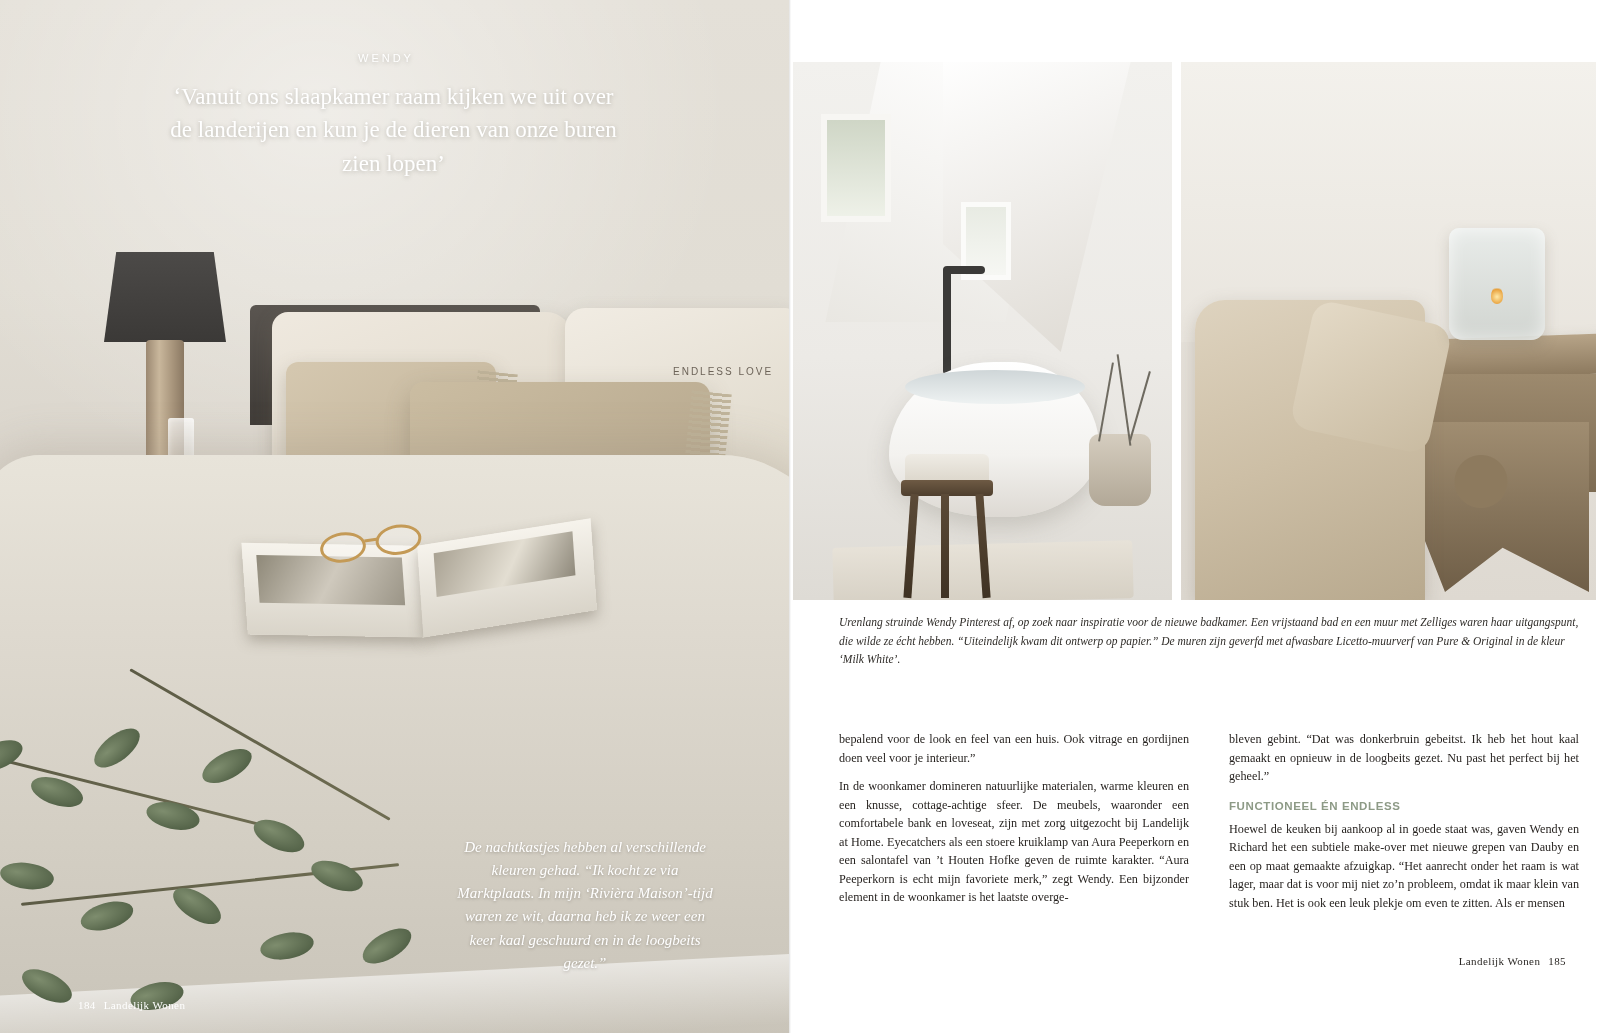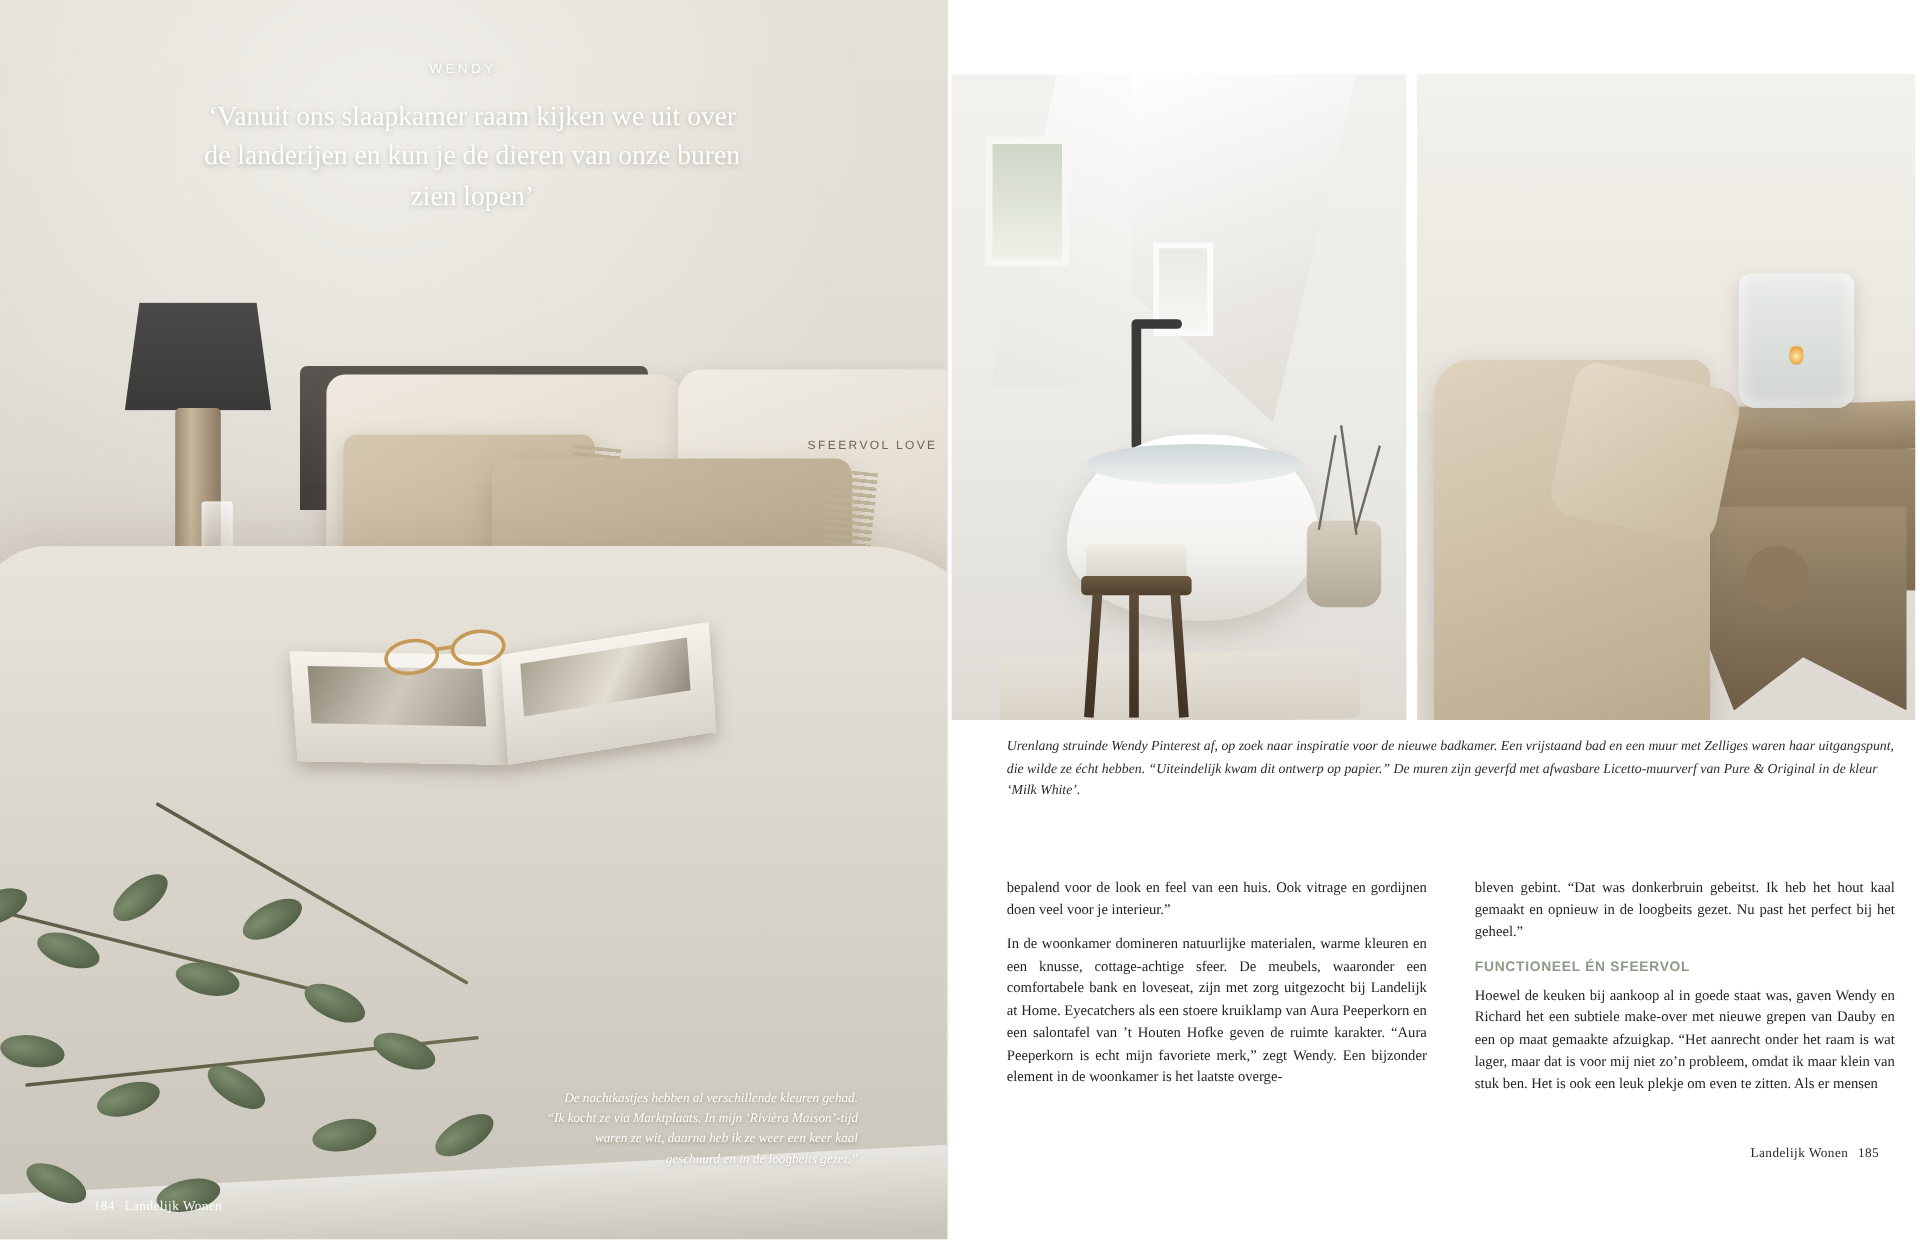--- a/index.html
+++ b/index.html
@@ -176,24 +176,24 @@
     font-family: "Liberation Sans", sans-serif;
     font-size: 11px; letter-spacing: 3px; margin-bottom: 16px; color: #ffffff;
   }
   .quote-text {
     font-family: "Liberation Serif", serif;
     font-size: 23px; line-height: 1.45; font-weight: 400; margin-left: 15px;
   }
   
   .cap-left {
     position: absolute; right: 74px; bottom: 58px; width: 260px;
-    text-align: right;
+    text-align: center;
     font-family: "Liberation Serif", serif;
     font-style: italic;
-    font-size: 11px; line-height: 1.55; color: #ffffff;
+    font-size: 15px; line-height: 1.55; color: #ffffff;
     text-shadow: 0 1px 3px rgba(80,75,65,.4);
   }
   .folio-left {
     position: absolute; left: 30px; bottom: 22px;
     font-family: "Liberation Serif", serif;
     font-size: 11px; color: #ffffff; letter-spacing: .4px;
   }
   .folio-left .num { margin-right: 8px; margin-left: 48px; }
 
   
@@ -378,21 +378,21 @@
       <div class="lamp-base"></div>
       <div class="lamp-foot"></div>
 
       <div class="nightstand"></div>
       <div class="glass"></div>
 
       <div class="pillow-back1">
         <span class="pill-text" style="left:88px; top:62px;">YOU AND</span>
       </div>
       <div class="pillow-back2">
-        <span class="pill-text" style="left:108px; top:58px;">SFEERVOL LOVE</span>
+        <span class="pill-text" style="left:108px; top:58px;">ENDLESS LOVE</span>
       </div>
 
       <div class="pillow-fr1">
         <div class="fringe"></div>
       </div>
       <div class="pillow-fr2">
         <div class="fringe"></div>
       </div>
 
       <div class="duvet">
@@ -486,21 +486,21 @@
 
     <div class="cap-right">Urenlang struinde Wendy Pinterest af, op zoek naar inspiratie voor de nieuwe badkamer. Een vrijstaand bad en een muur met Zelliges waren haar uitgangspunt, die wilde ze écht hebben. “Uiteindelijk kwam dit ontwerp op papier.” De muren zijn geverfd met afwasbare Licetto-muurverf van Pure &amp; Original in de kleur ‘Milk White’.</div>
 
     <div class="cols">
       <div class="col">
         <p class="first">bepalend voor de look en feel van een huis. Ook vitrage en gordijnen doen veel voor je interieur.”</p>
         <p>In de woonkamer domineren natuurlijke materialen, warme kleuren en een knusse, cottage-achtige sfeer. De meubels, waaronder een comfortabele bank en loveseat, zijn met zorg uitgezocht bij Landelijk at Home. Eyecatchers als een stoere kruiklamp van Aura Peeperkorn en een salontafel van ’t Houten Hofke geven de ruimte karakter. “Aura Peeperkorn is echt mijn favoriete merk,” zegt Wendy. Een bijzonder element in de woonkamer is het laatste overge-</p>
       </div>
       <div class="col">
         <p class="first">bleven gebint. “Dat was donkerbruin gebeitst. Ik heb het hout kaal gemaakt en opnieuw in de loogbeits gezet. Nu past het perfect bij het geheel.”</p>
-        <div class="subhead">FUNCTIONEEL ÉN SFEERVOL</div>
+        <div class="subhead">FUNCTIONEEL ÉN ENDLESS</div>
         <p>Hoewel de keuken bij aankoop al in goede staat was, gaven Wendy en Richard het een subtiele make-over met nieuwe grepen van Dauby en een op maat gemaakte afzuigkap. “Het aanrecht onder het raam is wat lager, maar dat is voor mij niet zo’n probleem, omdat ik maar klein van stuk ben. Het is ook een leuk plekje om even te zitten. Als er mensen</p>
       </div>
     </div>
 
     <div class="folio-right">
       <span>Landelijk Wonen</span><span class="num">185</span>
     </div>
   </div>
 
   <div class="gutter"></div>

